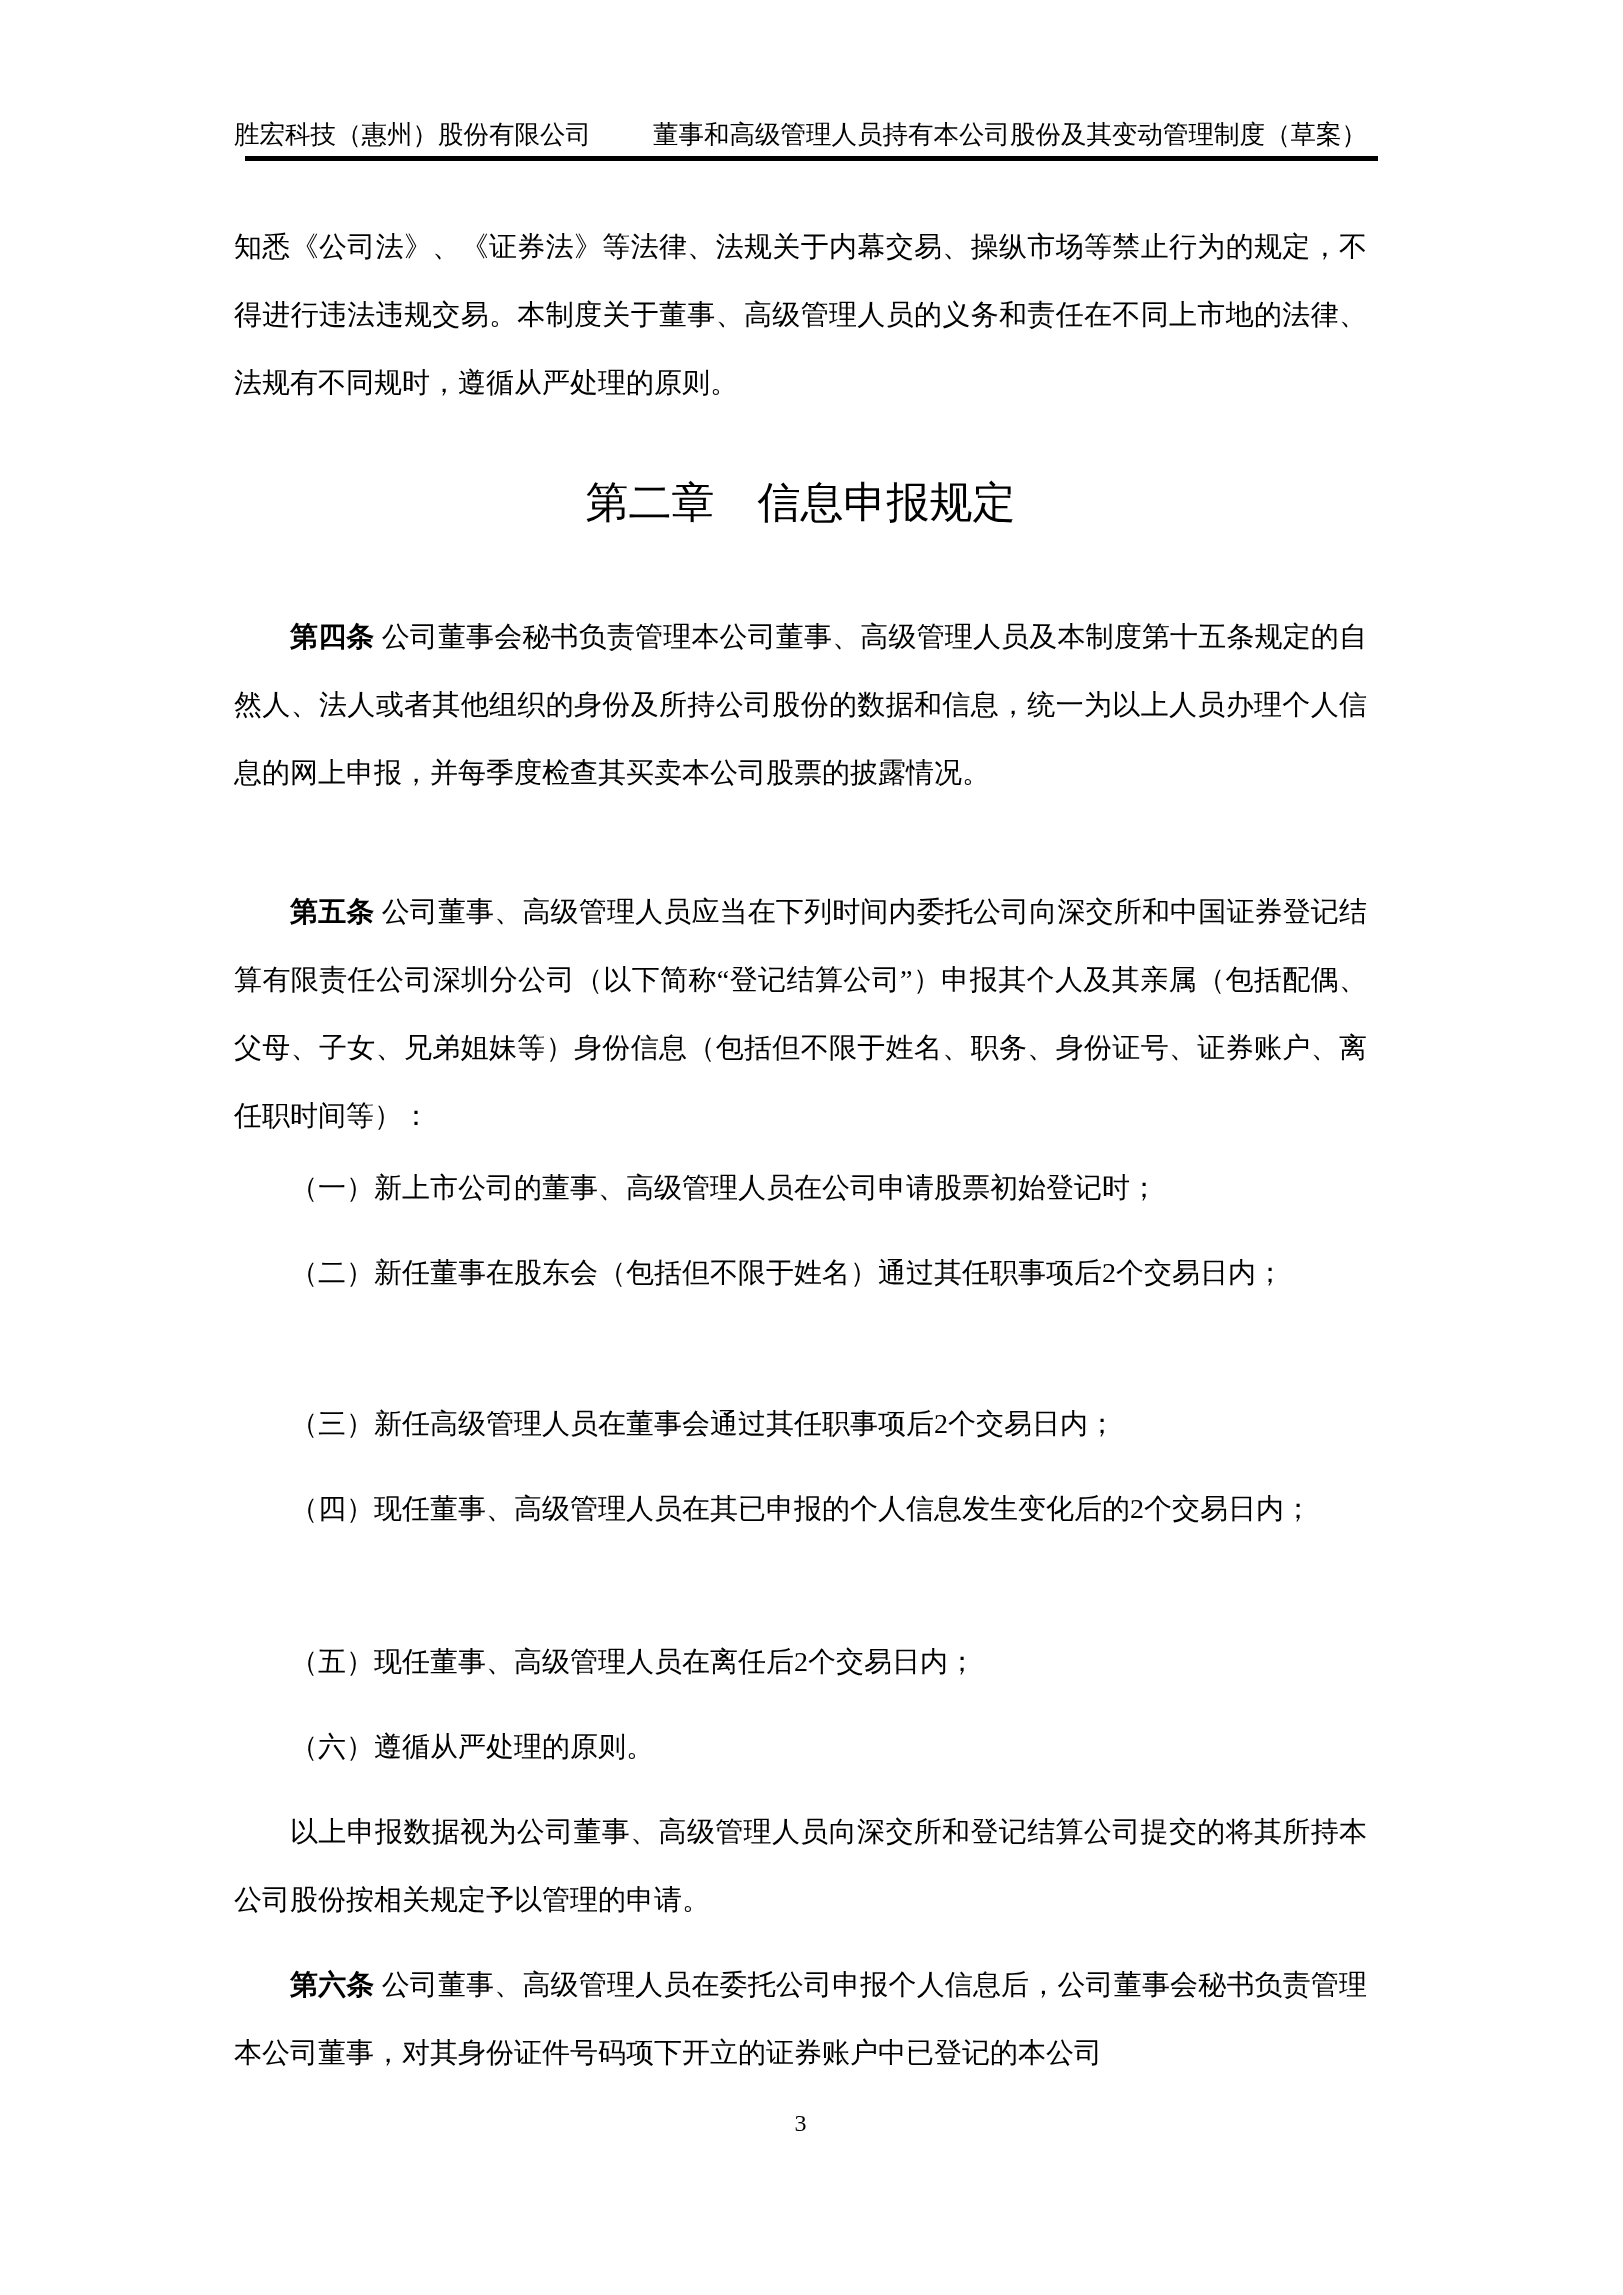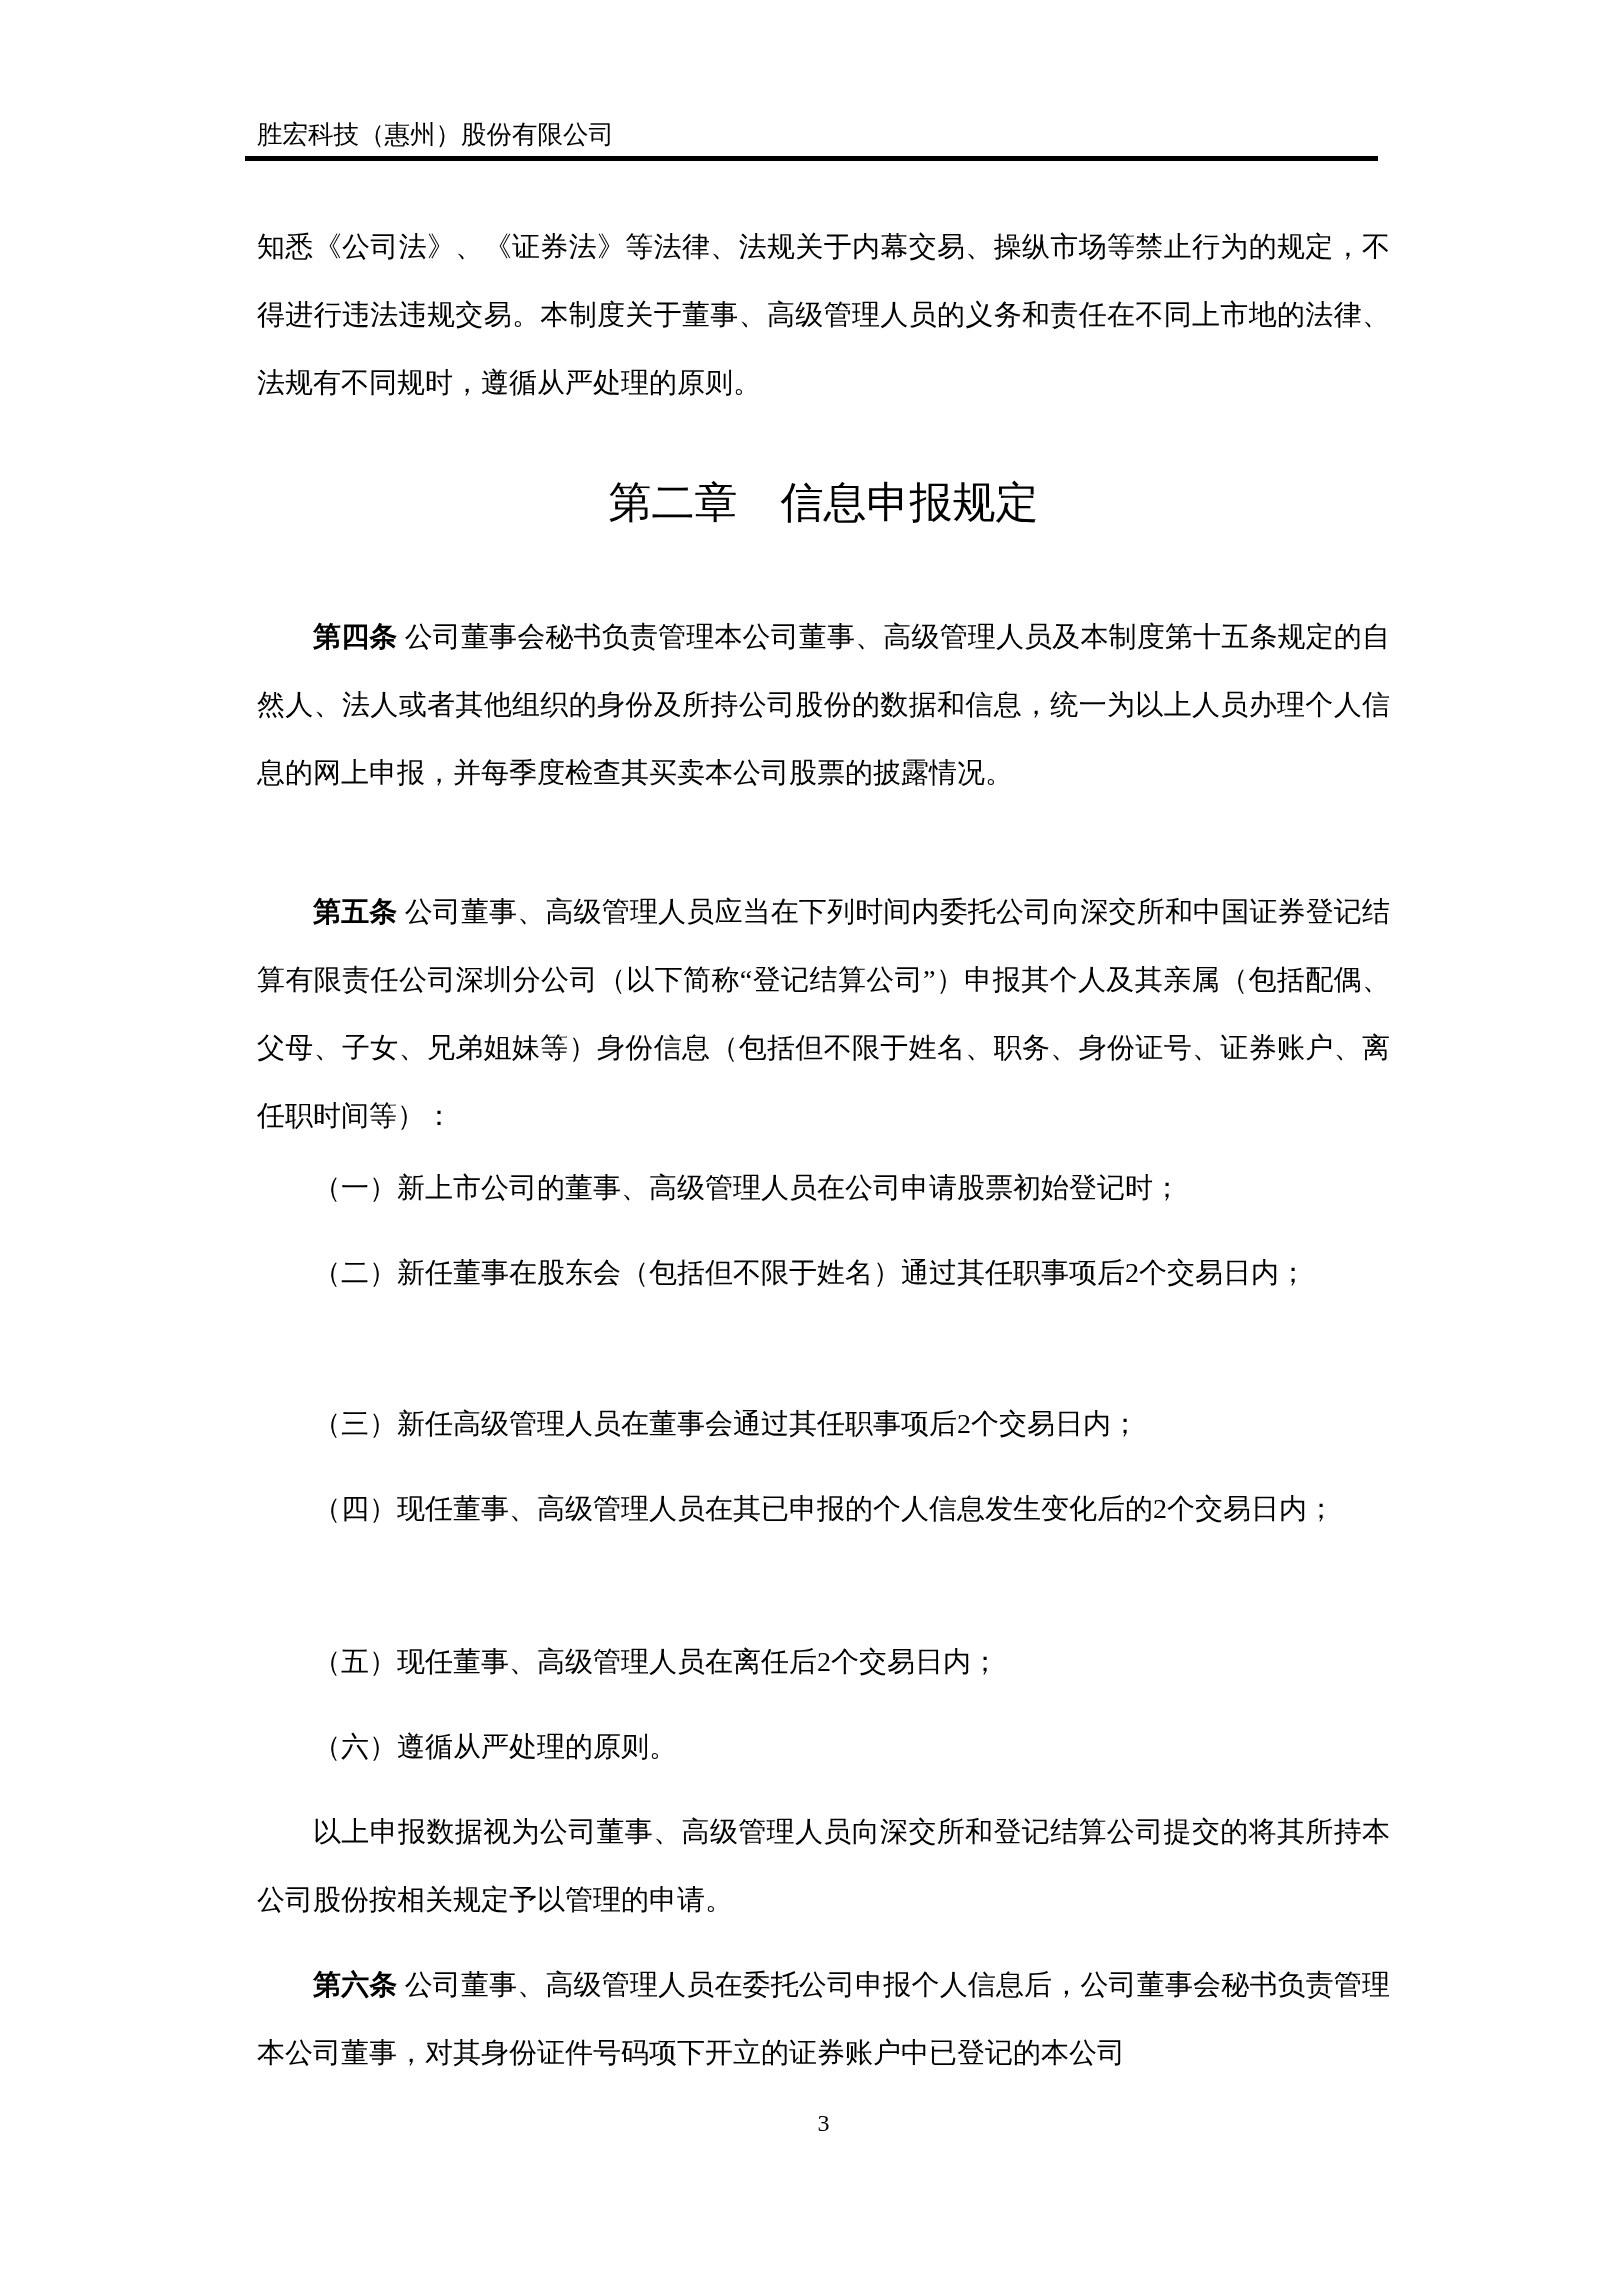--- a/index.html
+++ b/index.html
@@ -10,21 +10,21 @@
     width: 1623px;
     height: 2295px;
     background: #ffffff;
     color: #000000;
     font-family: "Liberation Serif", "DejaVu Serif", serif;
     position: relative;
     overflow: hidden;
   }
   .abs { position: absolute; }
   .content-col {
-    left: 257px;
+    left: 234px;
     width: 1133px;
     gap: 42px;
   }
   .page-header {
     top: 119px;
     display: flex;
     justify-content: space-between;
     align-items: flex-end;
     font-size: 25.5px;
     line-height: 31px;
@@ -70,20 +70,21 @@
     font-size: 24px;
     line-height: 31px;
     text-align: center;
   }
 </style>
 </head>
 <body>
 
 <header class="abs content-col page-header">
   <span>胜宏科技（惠州）股份有限公司</span>
+  <span>董事和高级管理人员持有本公司股份及其变动管理制度（草案）</span>
 </header>
 <div class="abs header-rule"></div>
 
 <p class="abs content-col para pos-intro">知悉《公司法》、《证券法》等法律、法规关于内幕交易、操纵市场等禁止行为的规定，不得进行违法违规交易。本制度关于董事、高级管理人员的义务和责任在不同上市地的法律、法规有不同规时，遵循从严处理的原则。</p>
 
 <h2 class="abs content-col chapter-title">第二章　信息申报规定</h2>
 
 <p class="abs content-col para indent pos-art4"><b class="lbl">第四条</b><span> 公司董事会秘书负责管理本公司董事、高级管理人员及本制度第十五条规定的自然人、法人或者其他组织的身份及所持公司股份的数据和信息，统一为以上人员办理个人信息的网上申报，并每季度检查其买卖本公司股票的披露情况。</span></p>
 
 <p class="abs content-col para indent pos-art5"><b class="lbl">第五条</b><span> 公司董事、高级管理人员应当在下列时间内委托公司向深交所和中国证券登记结算有限责任公司深圳分公司（以下简称“登记结算公司”）申报其个人及其亲属（包括配偶、父母、子女、兄弟姐妹等）身份信息（包括但不限于姓名、职务、身份证号、证券账户、离任职时间等）：</span></p>

